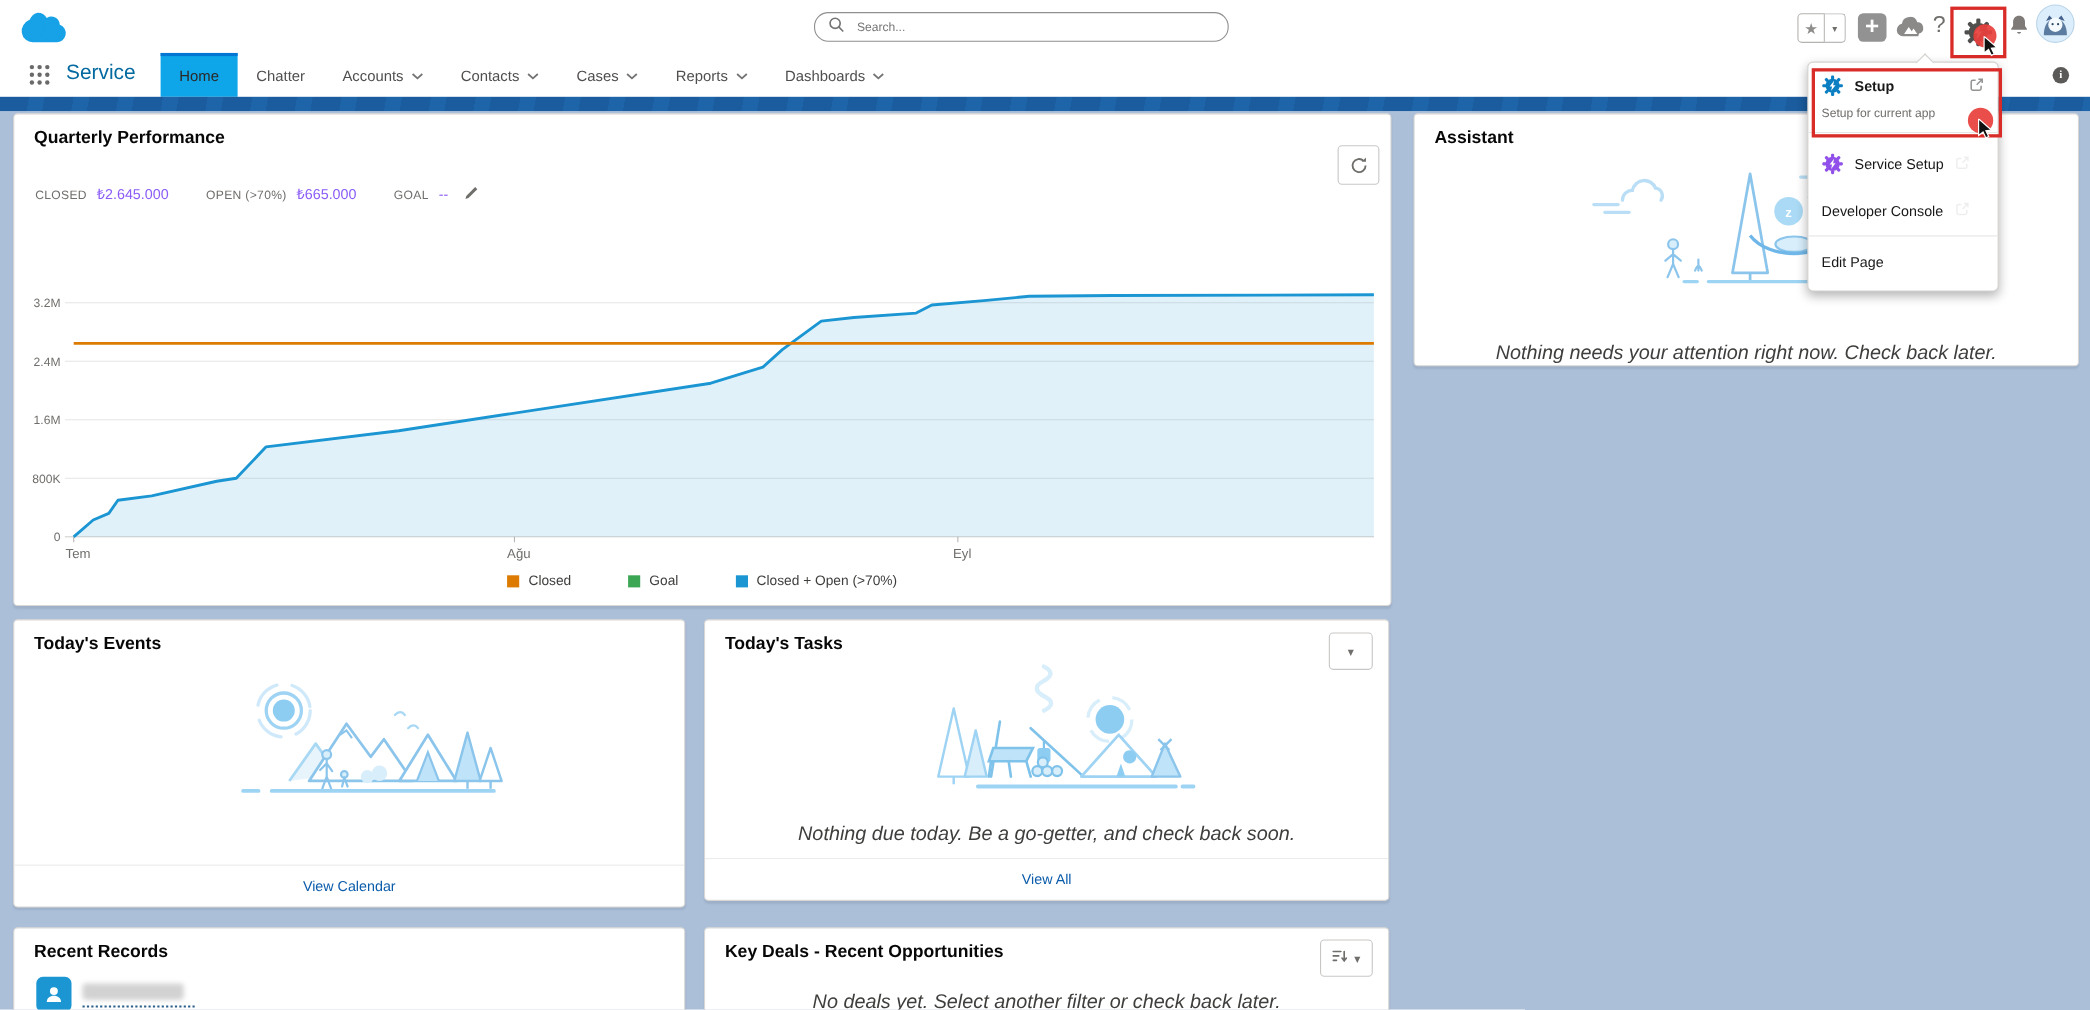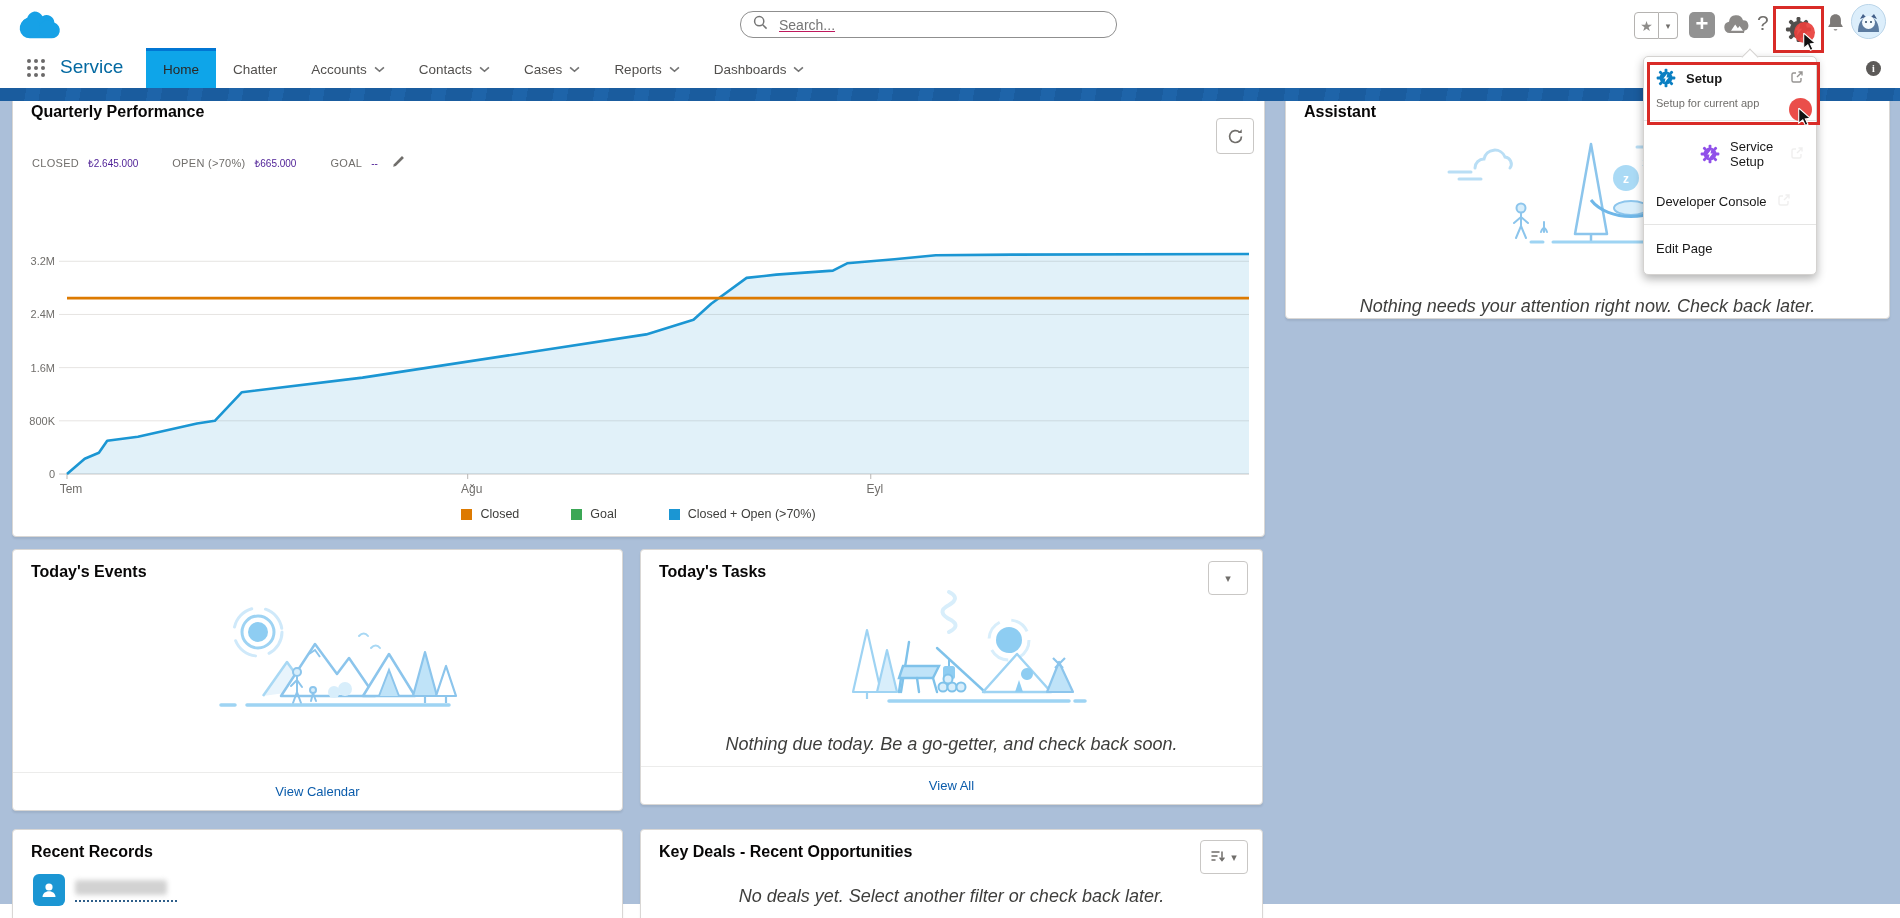--- a/index.html
+++ b/index.html
@@ -4,22 +4,22 @@
 <style>
   html,body{margin:0;padding:0;background:#e8e8e8;}
   #app{position:relative;width:1900px;height:918px;overflow:hidden;background:#fff;
        font-family:"Liberation Sans",sans-serif;-webkit-font-smoothing:antialiased;}
 
   
   .g-header{position:absolute;left:0;top:0;width:1900px;height:48px;background:#fff;z-index:20;}
   .logo{position:absolute;left:16px;top:5px;}
   .search-box{position:absolute;left:740px;top:11px;width:377px;height:27px;border:1px solid #8f8f8f;
       border-radius:13px;background:#fff;display:flex;align-items:center;gap:9px;padding:0 12px;box-sizing:border-box;}
-  .search-box input{border:none;outline:none;font-size:14px;color:#be185d;width:100%;
-      font-family:"Liberation Sans",sans-serif;background:transparent;text-decoration:underline;}
+  .search-box input{border:none;outline:none;font-size:11px;color:#15803d;width:100%;
+      font-family:"Liberation Sans",sans-serif;background:transparent;}
   .search-box input::placeholder{color:#757575;}
   .fav-group{position:absolute;left:1634px;top:12px;display:flex;}
   .fav-star{width:23px;height:25px;border:1px solid #b5b3b1;border-radius:4px 0 0 4px;background:#fff;
       color:#8f8d8b;font-size:14px;display:flex;align-items:center;justify-content:center;}
   .fav-caret{width:18px;height:25px;border:1px solid #b5b3b1;border-left:none;border-radius:0 4px 4px 0;
       background:#fff;color:#706e6b;font-size:9px;display:flex;align-items:center;justify-content:center;}
   .plus-btn{position:absolute;left:1689px;top:12px;width:26px;height:26px;border-radius:5px;background:#929292;
       color:#fff;font-size:22px;line-height:23px;text-align:center;font-weight:bold;}
   .trail-ico{position:absolute;left:1723px;top:15px;}
   .help-ico{position:absolute;left:1757px;top:11px;font-size:21px;color:#706e6b;}
@@ -37,35 +37,35 @@
   .tab{display:flex;align-items:center;gap:7px;padding:0 17px;font-size:13.5px;color:#514f4d;
       border-top:3px solid transparent;box-sizing:border-box;cursor:pointer;}
   .tab.active{background:#0ea5e9;border-top:3px solid #0176d3;color:#2b2826;}
   .info-ico{position:absolute;left:1866px;top:13px;width:15px;height:15px;border-radius:50%;background:#5c5a58;
       color:#fff;font-size:10px;font-weight:bold;text-align:center;line-height:15px;font-family:"Liberation Serif",serif;}
 
   .band{position:absolute;left:0;top:88px;width:1900px;height:13px;z-index:15;
       background:repeating-linear-gradient(100deg,#1a5c9e 0 26px,#1e64a9 26px 40px);}
 
   
-  .content{position:absolute;left:0;top:87px;width:1900px;height:817px;background:#abbfd9;}
+  .content{position:absolute;left:0;top:101px;width:1900px;height:817px;background:#abbfd9;}
   .card{position:absolute;background:#fff;border:1px solid #d9d7d5;border-radius:4px;
       box-shadow:0 2px 2px rgba(0,0,0,.08);box-sizing:border-box;}
   .card-title{position:absolute;left:18px;top:13px;font-size:16px;font-weight:bold;color:#080707;white-space:nowrap;}
   .empty-text{position:absolute;left:0;right:0;text-align:center;font-size:18px;color:#3e3e3c;font-style:italic;}
   .card-footer{position:absolute;left:0;right:0;bottom:0;height:37px;border-top:1px solid #ececeb;
       text-align:center;line-height:37px;font-size:13px;color:#0b5cab;cursor:pointer;}
 
   
   .refresh-btn{position:absolute;right:10px;top:28px;width:36px;height:34px;border:1px solid #c9c7c5;
       border-radius:4px;background:#fff;display:flex;align-items:center;justify-content:center;cursor:pointer;}
   .stats{position:absolute;left:19px;top:62px;display:flex;align-items:baseline;gap:34px;}
   .stat{display:flex;align-items:baseline;gap:9px;}
   .stat .lbl{font-size:11px;color:#706e6b;letter-spacing:.3px;}
-  .stat .val{font-size:10px;color:#4c1d95;}
+  .stat .val{font-size:13px;color:#8b5cf6;}
   .pencil{margin-left:4px;position:relative;top:2px;cursor:pointer;}
   .legend{position:absolute;left:0;right:0;top:417px;display:flex;justify-content:center;gap:52px;}
   .legend-item{display:flex;align-items:center;gap:8px;font-size:12.5px;color:#3e3e3c;}
   .legend-swatch{width:11px;height:11px;display:inline-block;}
   .ytick{font-size:11px;fill:#706e6b;font-family:"Liberation Sans",sans-serif;}
   .xtick{font-size:12px;fill:#706e6b;font-family:"Liberation Sans",sans-serif;}
 
   
   .mini-btn{position:absolute;border:1px solid #c9c7c5;border-radius:4px;background:#fff;display:flex;
       align-items:center;justify-content:center;gap:6px;color:#706e6b;cursor:pointer;}
@@ -458,21 +458,21 @@
       <span>
         <svg width="14" height="14" viewBox="0 0 14 14" stroke="#969492" stroke-width="1.4" fill="none">
           <path d="M6 3H3.5A1.5 1.5 0 0 0 2 4.5v6A1.5 1.5 0 0 0 3.5 12h6A1.5 1.5 0 0 0 11 10.5V8"></path>
           <path d="M8.5 2h3.5v3.5 M11.8 2.2 L7 7"></path>
         </svg>
       </span>
     </div>
     <div class="menu-sub">Setup for current app</div>
   </div>
   <div class="menu-div"></div>
-  <div class="menu-item" style="padding-top:16px;margin-left:44px;">
+  <div class="menu-item" style="padding-top:16px;">
     <span>
           <svg width="20" height="20" viewBox="0 0 24 24" style="display:block">
     <circle cx="12" cy="12" r="7.8" fill="#9050e9"></circle>
             <rect x="10.3" y="0.8" width="3.4" height="4.4" rx="1.2" transform="rotate(0 12 12)" fill="#9050e9"></rect>
             <rect x="10.3" y="0.8" width="3.4" height="4.4" rx="1.2" transform="rotate(45 12 12)" fill="#9050e9"></rect>
             <rect x="10.3" y="0.8" width="3.4" height="4.4" rx="1.2" transform="rotate(90 12 12)" fill="#9050e9"></rect>
             <rect x="10.3" y="0.8" width="3.4" height="4.4" rx="1.2" transform="rotate(135 12 12)" fill="#9050e9"></rect>
             <rect x="10.3" y="0.8" width="3.4" height="4.4" rx="1.2" transform="rotate(180 12 12)" fill="#9050e9"></rect>
             <rect x="10.3" y="0.8" width="3.4" height="4.4" rx="1.2" transform="rotate(225 12 12)" fill="#9050e9"></rect>
             <rect x="10.3" y="0.8" width="3.4" height="4.4" rx="1.2" transform="rotate(270 12 12)" fill="#9050e9"></rect>

